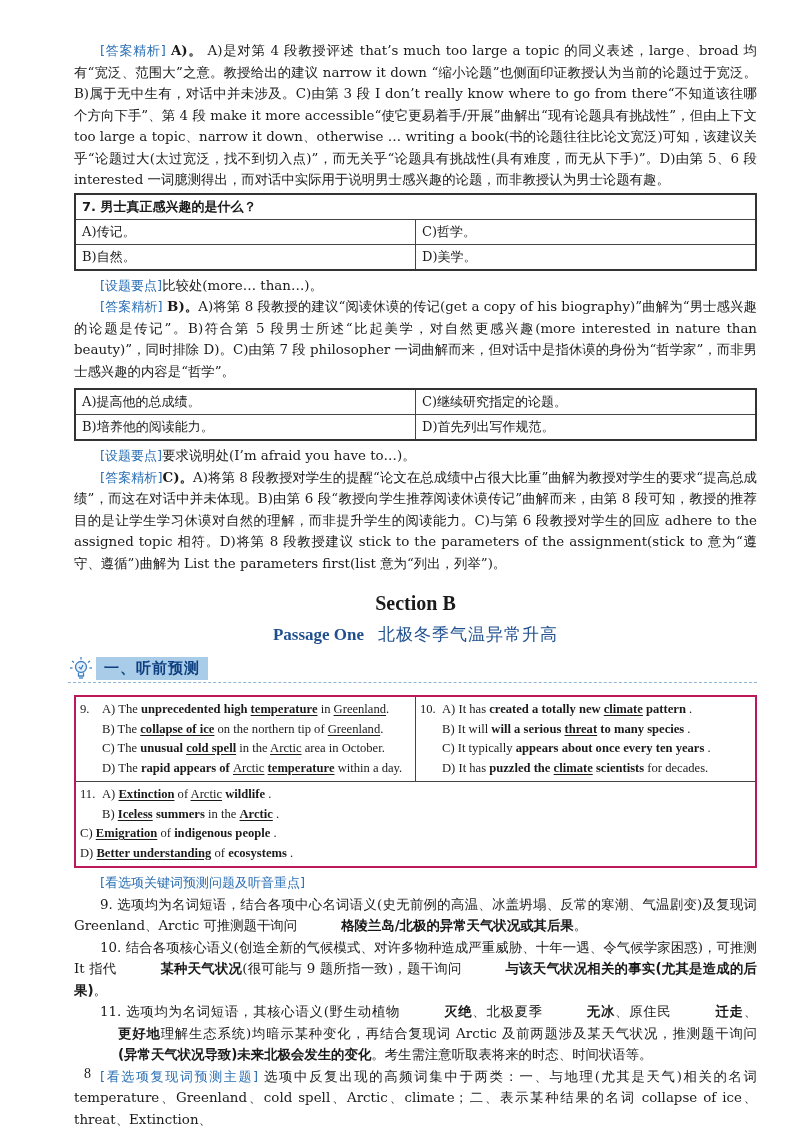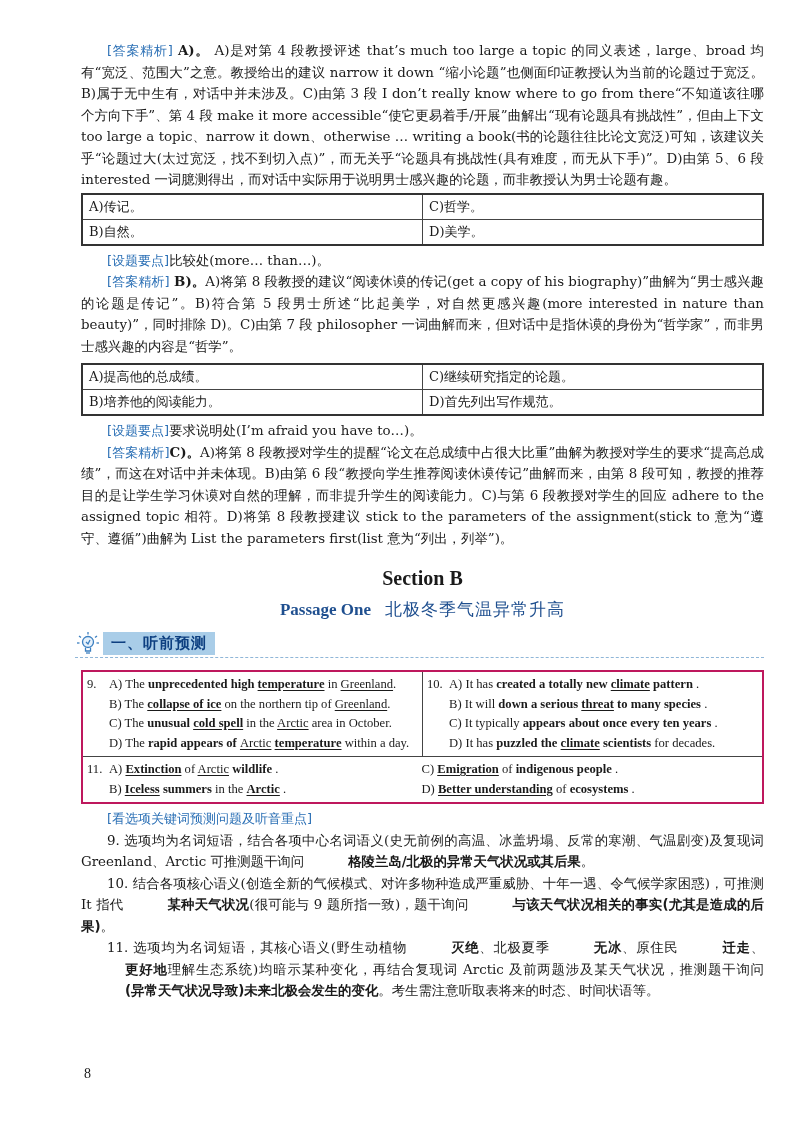--- a/index.html
+++ b/index.html
@@ -1,55 +1,58 @@
 <!DOCTYPE html>
 <html><head>
 <meta charset="utf-8">
 <style>
   html, body { margin:0; padding:0; background:#fff; }
   body { width:800px; height:1136px; position:relative; overflow:hidden;
          font-family: "DejaVu Serif", "Liberation Serif", serif; color:#1a1a1a; }
-  .page { position:absolute; left:81px; top:40px; width:683px; }
+  .page { position:absolute; left:74px; top:40px; width:683px; }
   .para { font-size:13.4px; line-height:21.5px; text-align:justify; margin:0; text-indent:26px; }
   .tag { color:#2a6fb5; font-family:"DejaVu Sans","Liberation Sans",sans-serif; font-size:13px; }
   .ans { font-weight:bold; }
   table.q { border-collapse:collapse; width:100%; margin:2px 0 4px 0; font-size:13px; }
   table.q td { border:1.5px solid #444; padding:3px 6px; height:18px; }
   table.q { border:2px solid #333; }
   table.q td.head { font-family:"DejaVu Sans","Liberation Sans",sans-serif; font-weight:bold; font-size:13px; }
   .section-title { font-family:"Liberation Serif", serif; font-weight:bold; font-size:20px; text-align:center; margin:18px 0 8px 0; }
   .passage-title { font-family:"Liberation Serif", serif; font-weight:bold; font-size:17px; text-align:center; color:#1f4f8f; margin:8px 0 8px 0; }
   .passage-title .cn { font-family:"DejaVu Sans","Liberation Sans",sans-serif; font-weight:normal; margin-left:14px; letter-spacing:1px; }
   .banner { display:flex; align-items:center; height:28px; border-bottom:1px dashed #8fb6d8; margin:6px 0 12px -6px; }
   .bulb { width:26px; height:26px; }
   .banner-label { background:#a9cde8; color:#0d3f80; font-family:"DejaVu Sans","Liberation Sans",sans-serif; font-weight:bold; font-size:15px; padding:2px 8px; margin-left:2px; letter-spacing:1px; }
   table.opts { border-collapse:collapse; width:100%; margin-top:6px; border:2px solid #be185d; font-family:"Liberation Serif", serif; font-size:12.6px; }
   table.opts td { border:1.5px solid #444; vertical-align:top; padding:3px 6px 3px 4px; }
   .optline { line-height:19.5px; white-space:nowrap; }
   .optline .ind { display:inline-block; width:22px; }
   .u { text-decoration:underline; text-underline-offset:2px; }
   .bd { font-weight:bold; }
-  .two-col { display:flex; }
+  .two-col { display:flex;flex-direction:column; }
   .two-col > div { flex:1; }
   .hl { font-family:"DejaVu Sans","Liberation Sans",sans-serif; font-weight:bold;padding-left:44px; }
   .pageno { position:absolute; left:84px; top:1066px; font-size:14px; font-family:"Liberation Serif", serif; }
 </style>
 </head>
 <body>
 
 <div class="page">
 
   <p class="para">
     <span class="tag">[答案精析]</span>
     <span class="ans">A)。</span>
     <span>A)是对第 4 段教授评述 that’s much too large a topic 的同义表述，large、broad 均有“宽泛、范围大”之意。教授给出的建议 narrow it down “缩小论题”也侧面印证教授认为当前的论题过于宽泛。B)属于无中生有，对话中并未涉及。C)由第 3 段 I don’t really know where to go from there“不知道该往哪个方向下手”、第 4 段 make it more accessible“使它更易着手/开展”曲解出“现有论题具有挑战性”，但由上下文 too large a topic、narrow it down、otherwise … writing a book(书的论题往往比论文宽泛)可知，该建议关乎“论题过大(太过宽泛，找不到切入点)”，而无关乎“论题具有挑战性(具有难度，而无从下手)”。D)由第 5、6 段 interested 一词臆测得出，而对话中实际用于说明男士感兴趣的论题，而非教授认为男士论题有趣。</span>
   </p>
 
   <table class="q">
     <tbody>
+        <tr>
+          <td colspan="2" class="head">7. 男士真正感兴趣的是什么？</td>
+        </tr>
     <tr>
       <td style="width:50%">A)传记。</td>
       <td>C)哲学。</td>
     </tr>
     <tr>
       <td>B)自然。</td>
       <td>D)美学。</td>
     </tr>
   </tbody>
     </table>
@@ -106,21 +109,21 @@
     <tbody>
         <tr>
       <td style="width:50%">
         <div class="optline"><span class="ind">9.</span><span>A)</span> <span class="rich"><span>The </span><span class="bd">unprecedented high </span><span class="bd u">temperature</span><span> in </span><span class="u">Greenland</span><span>.</span></span></div>
         <div class="optline"><span class="ind"></span><span>B)</span> <span class="rich"><span>The </span><span class="bd u">collapse of ice</span><span> on the northern tip of </span><span class="u">Greenland</span><span>.</span></span></div>
         <div class="optline"><span class="ind"></span><span>C)</span> <span class="rich"><span>The </span><span class="bd">unusual </span><span class="bd u">cold spell</span><span> in the </span><span class="u">Arctic</span><span> area in October.</span></span></div>
         <div class="optline"><span class="ind"></span><span>D)</span> <span class="rich"><span>The </span><span class="bd">rapid appears of </span><span class="u">Arctic</span><span> </span><span class="bd u">temperature</span><span> within a day.</span></span></div>
       </td>
       <td>
         <div class="optline"><span class="ind">10.</span><span>A)</span> <span class="rich"><span>It has </span><span class="bd">created a totally new </span><span class="bd u">climate</span><span class="bd"> pattern</span><span> .</span></span></div>
-        <div class="optline"><span class="ind"></span><span>B)</span> <span class="rich"><span>It will </span><span class="bd">down a serious </span><span class="bd u">threat</span><span class="bd"> to many species</span><span> .</span></span></div>
+        <div class="optline"><span class="ind"></span><span>B)</span> <span class="rich"><span>It will </span><span class="bd">will a serious </span><span class="bd u">threat</span><span class="bd"> to many species</span><span> .</span></span></div>
         <div class="optline"><span class="ind"></span><span>C)</span> <span class="rich"><span>It typically </span><span class="bd">appears about once every ten years</span><span> .</span></span></div>
         <div class="optline"><span class="ind"></span><span>D)</span> <span class="rich"><span>It has </span><span class="bd">puzzled the </span><span class="bd u">climate</span><span class="bd"> scientists</span><span> for decades.</span></span></div>
       </td>
     </tr>
     <tr>
       <td colspan="2">
         <div class="two-col">
           <div>
             <div class="optline"><span class="ind">11.</span><span>A)</span> <span class="rich"><span class="bd u">Extinction</span><span> of </span><span class="u">Arctic</span><span> </span><span class="bd">wildlife</span><span> .</span></span></div>
             <div class="optline"><span class="ind"></span><span>B)</span> <span class="rich"><span class="bd u">Iceless</span><span class="bd"> summers</span><span> in the </span><span class="bd u">Arctic</span><span> .</span></span></div>
@@ -140,15 +143,19 @@
   </p>
   <p class="para">
     <span>9. 选项均为名词短语，结合各项中心名词语义(史无前例的高温、冰盖坍塌、反常的寒潮、气温剧变)及复现词 Greenland、Arctic 可推测题干询问</span><span class="hl">格陵兰岛/北极的异常天气状况或其后果</span><span>。</span>
   </p>
   <p class="para">
     <span>10. 结合各项核心语义(创造全新的气候模式、对许多物种造成严重威胁、十年一遇、令气候学家困惑)，可推测 It 指代</span><span class="hl">某种天气状况</span><span>(很可能与 9 题所指一致)，题干询问</span><span class="hl">与该天气状况相关的事实(尤其是造成的后果)</span><span>。</span>
   </p>
   <p class="para">
     <span>11. 选项均为名词短语，其核心语义(野生动植物</span><span class="hl">灭绝</span><span>、北极夏季</span><span class="hl">无冰</span><span>、原住民</span><span class="hl">迁走</span><span>、</span><span class="hl">更好地</span><span>理解生态系统)均暗示某种变化，再结合复现词 Arctic 及前两题涉及某天气状况，推测题干询问</span><span class="hl">(异常天气状况导致)未来北极会发生的变化</span><span>。考生需注意听取表将来的时态、时间状语等。</span>
   </p>
+  <p class="para">
+    <span class="tag">[看选项复现词预测主题]</span>
+    <span>选项中反复出现的高频词集中于两类：一、与地理(尤其是天气)相关的名词 temperature、Greenland、cold spell、Arctic、climate；二、表示某种结果的名词 collapse of ice、threat、Extinction、</span>
+  </p>
 </div>
 
 <div class="pageno">8</div>
 
 </body></html>

